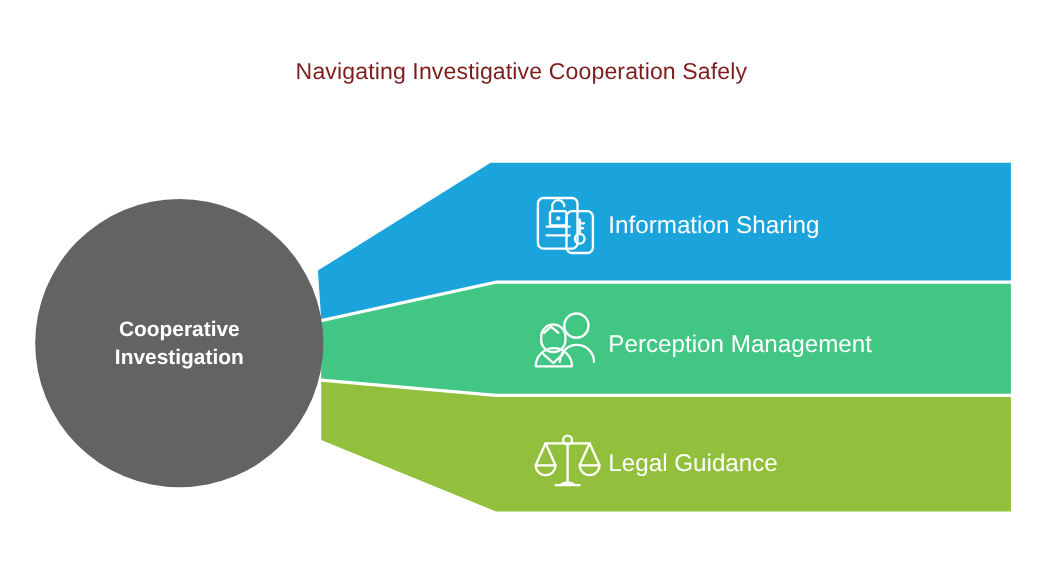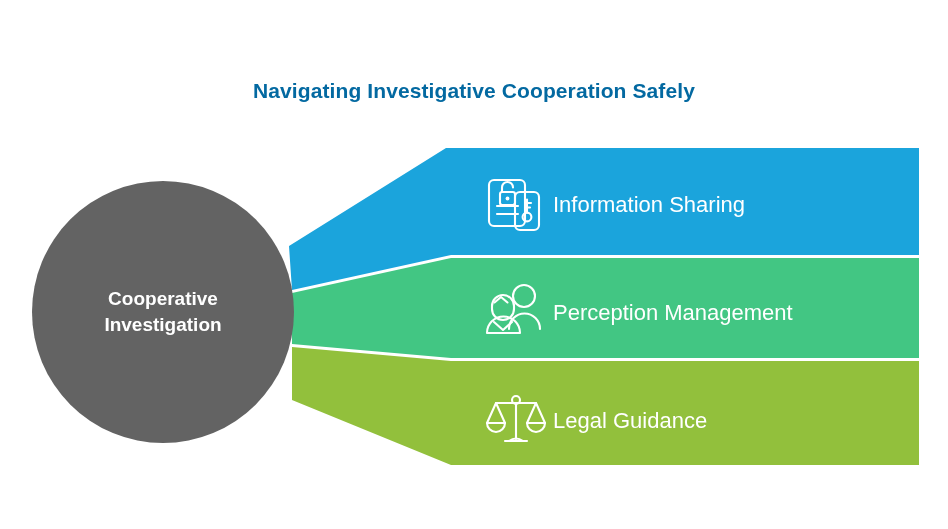--- a/index.html
+++ b/index.html
@@ -19,25 +19,24 @@
     height: 529px;
     background: #ffffff;
   }
   .title {
     position: absolute;
     left: 0;
     top: 54px;
     width: 948px;
     text-align: center;
     font-size: 21px;
-    font-weight: 700;
-    color: #0369a1;
+    font-weight: 400;
+    color: #7f1d1d;
     letter-spacing: 0.1px;
     white-space: nowrap;
-    margin-top: 25px;
   }
   #diagram {
     position: absolute;
     left: 0;
     top: 0;
   }
   .hub-label {
     font-family: "Liberation Sans", sans-serif;
     font-size: 19px;
     font-weight: bold;

